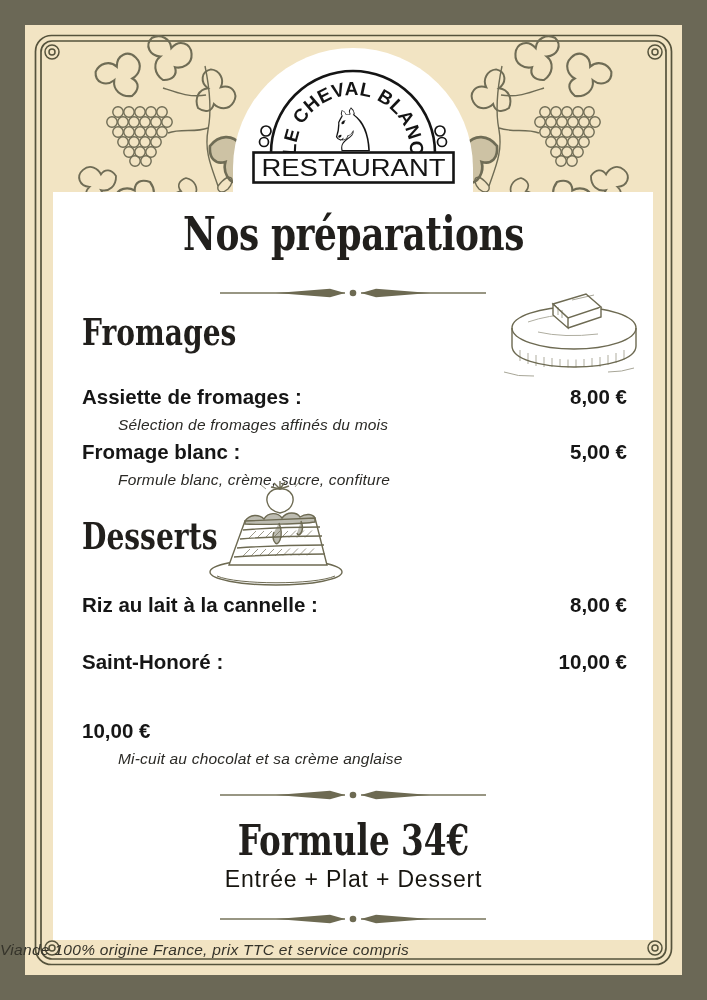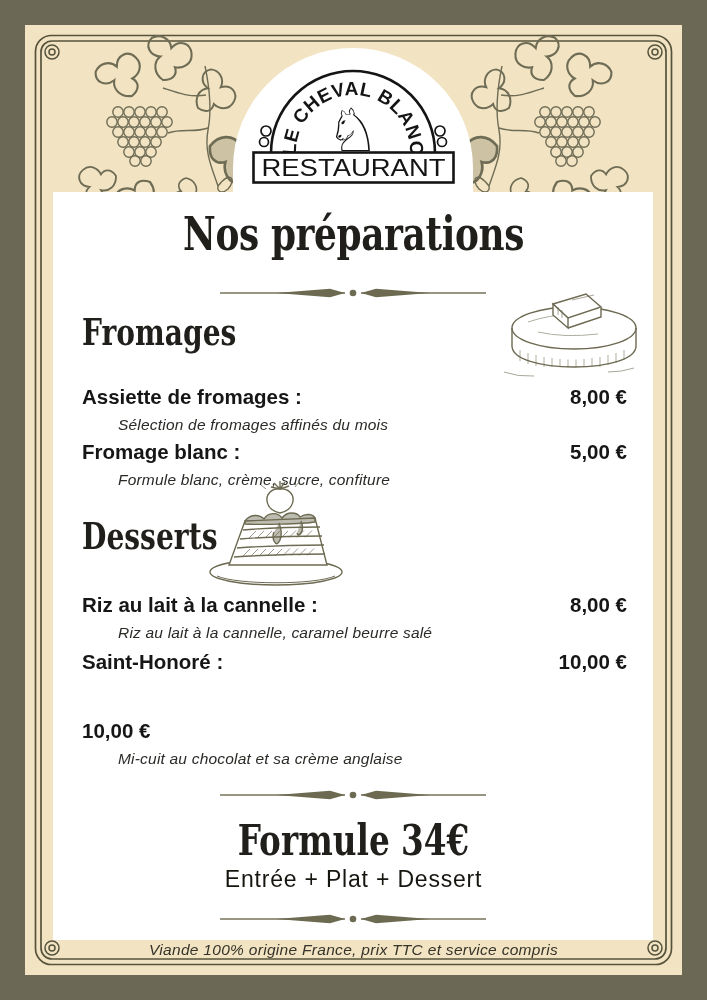--- a/index.html
+++ b/index.html
@@ -17,21 +17,21 @@
   .section-h{font-size:37px;line-height:44px;transform:scaleX(0.76);transform-origin:0 50%;}
   .row{position:absolute;left:82px;width:545px;display:flex;justify-content:space-between;
        align-items:baseline;text-align:right;}
   .item-name,.item-price{font-size:20.5px;font-weight:700;color:#161616;line-height:26px;}
   .item-desc{position:absolute;left:82px;font-size:15.5px;font-style:italic;color:#2b2a26;
              line-height:21px;letter-spacing:0.2px;margin-left:36px;}
   .formule-title{left:0;right:0;top:816px;text-align:center;font-size:43px;line-height:48px;
                  transform:scaleX(0.76);transform-origin:50% 50%;}
   .formule-detail{position:absolute;left:0;right:0;top:866px;text-align:center;font-size:23px;
                   font-weight:400;color:#17150f;letter-spacing:0.8px;}
-  .footer-note{position:absolute;left:0;right:0;top:941px;text-align:center;font-size:15.5px;
+  .footer-note{position:absolute;left:0;right:0;top:941px;text-align:left;font-size:15.5px;
                font-style:italic;color:#35332a;letter-spacing:0.3px;}
   .logo-arc-text{font-family:"Liberation Sans",sans-serif;font-weight:700;font-size:19px;
                  letter-spacing:0.5px;fill:#141414;}
   .logo-banner-text{font-family:"Liberation Sans",sans-serif;font-weight:400;font-size:24px;
                     fill:#141414;}
   .knight{font-family:"DejaVu Sans",sans-serif;font-size:60px;fill:#141414;}
 </style>
 </head>
 <body>
 
@@ -219,21 +219,20 @@
       <path d="M77 12 C 85 11 91 17 90 24 C 89 31 83 35 77 36 C 71 35 65 31 64 24 C 63 17 69 11 77 12 Z" fill="#ffffff"></path>
       <path d="M77 12 l -6 -6 M77 12 l 5 -7 M77 12 l -9 -2 M77 12 l 9 -3 M77 12 v -8"></path>
       <path d="M58 8 l 5 4 M96 5 l -4 5" stroke-width="1" opacity="0.7"></path>
     </g>
   </svg>
 
   <div class="row" style="top:592px">
     <span class="item-name">Riz au lait à la cannelle :</span>
     <span class="item-price">8,00 €</span>
   </div>
-  <div class="item-desc" style="top:622px">Riz au lait à la cannelle, caramel beurre salé</div>
 
   <div class="row" style="top:649px">
     <span class="item-name">Saint-Honoré :</span>
     <span class="item-price">10,00 €</span>
   </div>
 
   <div class="row" style="top:718px">
     <span class="item-price">10,00 €</span>
   </div>
   <div class="item-desc" style="top:748px">Mi-cuit au chocolat et sa crème anglaise</div>

